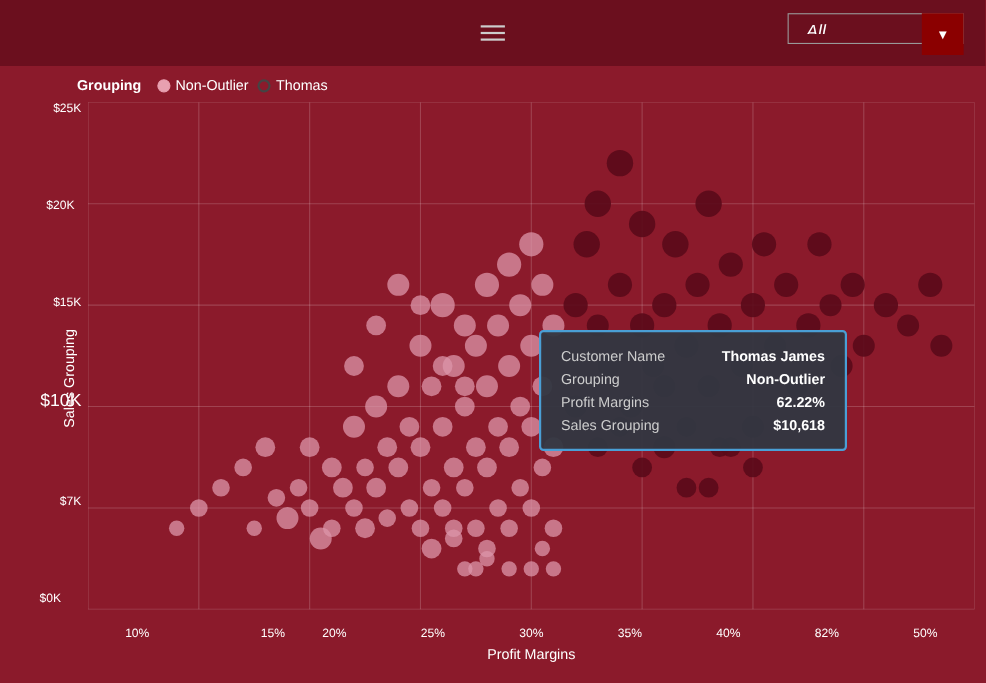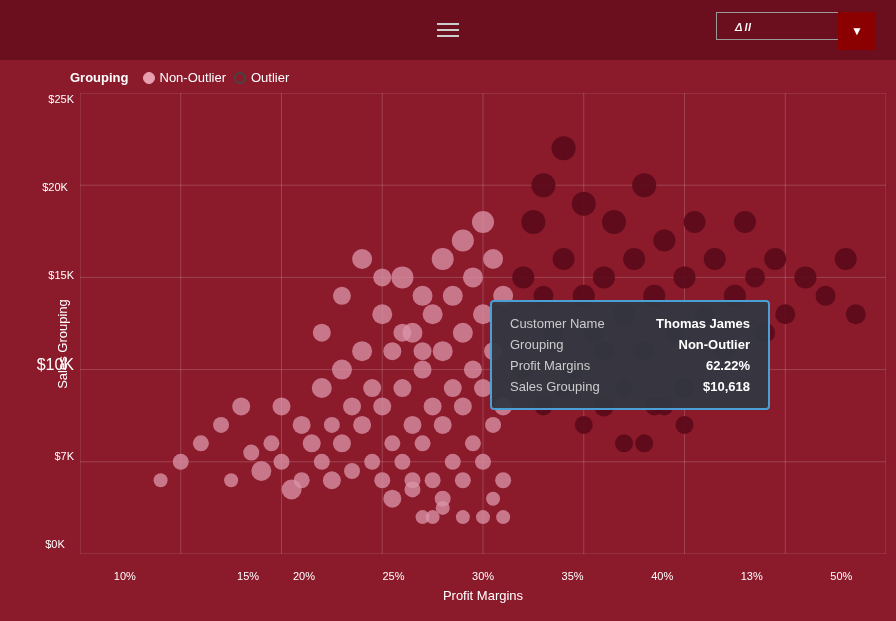--- a/index.html
+++ b/index.html
@@ -180,34 +180,34 @@
 <div class="chart-container">
 
   <div class="legend">
     <span class="legend-label-grouping">Grouping</span>
     <div class="legend-item">
       <div class="legend-dot non-outlier"></div>
       <span>Non-Outlier</span>
     </div>
     <div class="legend-item">
       <div class="legend-dot outlier" style="background:#8B1A2B;border:2px solid #444;"></div>
-      <span>Outlier</span>
+      <span>Thomas</span>
     </div>
   </div>
 
   <div style="position:relative; display:flex; height: calc(100% - 40px);">
 
     <div style="position:relative; width:18px; display:flex; align-items:center; justify-content:center;">
       <span class="y-axis-label">Sales Grouping</span>
     </div>
 
     <div id="chart-main" style="position:relative; flex:1; margin-left:8px; margin-bottom: 40px;">
 
       <div id="y-ticks" style="position:absolute; left:0; top:0; bottom:0; width:44px; display:flex; flex-direction:column-reverse; justify-content:space-between; padding-bottom:4px;">
-      <div class="y-tick" style="color: rgb(255, 255, 255); font-size: 11px; text-align: center; padding-right: 6px;">$0K</div>
+      <div class="y-tick" style="color: rgb(255, 255, 255); font-size: 11px; text-align: left; padding-right: 6px;">$0K</div>
           <div class="y-tick" style="color: rgb(255, 255, 255); font-size: 11px; text-align: right; padding-right: 6px;">$7K</div>
           <div class="y-tick" style="color: rgb(255, 255, 255); font-size: 16px; text-align: right; padding-right: 6px;">$10K</div>
           <div class="y-tick" style="color: rgb(255, 255, 255); font-size: 11px; text-align: right; padding-right: 6px;">$15K</div>
           <div class="y-tick" style="color: rgb(255, 255, 255); font-size: 11px; text-align: center; padding-right: 6px;">$20K</div>
           <div class="y-tick" style="color: rgb(255, 255, 255); font-size: 11px; text-align: right; padding-right: 6px;">$25K</div>
         </div>
 
       <div id="plot-area" style="position:absolute; left:44px; right:0; top:0; bottom:0; overflow:hidden;">
 
         <svg id="scatter-svg" style="position:absolute;top:0;left:0;width:100%;height:100%;overflow:visible;">
@@ -361,21 +361,21 @@
       </div>
 
       <div id="x-ticks" style="position:absolute; left:44px; right:0; bottom:-28px; display:flex; justify-content:space-between;">
       <div style="color: rgb(255, 255, 255); font-size: 11px; text-align: center; flex: 1 1 0%;">10%</div>
           <div style="color: rgb(255, 255, 255); font-size: 11px; text-align: right; flex: 1 1 0%;">15%</div>
           <div style="color: rgb(255, 255, 255); font-size: 11px; text-align: center; flex: 1 1 0%;">20%</div>
           <div style="color: rgb(255, 255, 255); font-size: 11px; text-align: center; flex: 1 1 0%;">25%</div>
           <div style="color: rgb(255, 255, 255); font-size: 11px; text-align: center; flex: 1 1 0%;">30%</div>
           <div style="color: rgb(255, 255, 255); font-size: 11px; text-align: center; flex: 1 1 0%;">35%</div>
           <div style="color: rgb(255, 255, 255); font-size: 11px; text-align: center; flex: 1 1 0%;">40%</div>
-          <div style="color: rgb(255, 255, 255); font-size: 11px; text-align: center; flex: 1 1 0%;">13%</div>
+          <div style="color: rgb(255, 255, 255); font-size: 11px; text-align: center; flex: 1 1 0%;">82%</div>
           <div style="color: rgb(255, 255, 255); font-size: 11px; text-align: center; flex: 1 1 0%;">50%</div>
         </div>
 
       <div style="position:absolute; bottom:-50px; left:44px; right:0; text-align:center;">
         <span style="color:#fff; font-size:13px;">Profit Margins</span>
       </div>
     </div>
   </div>
 </div>
 

